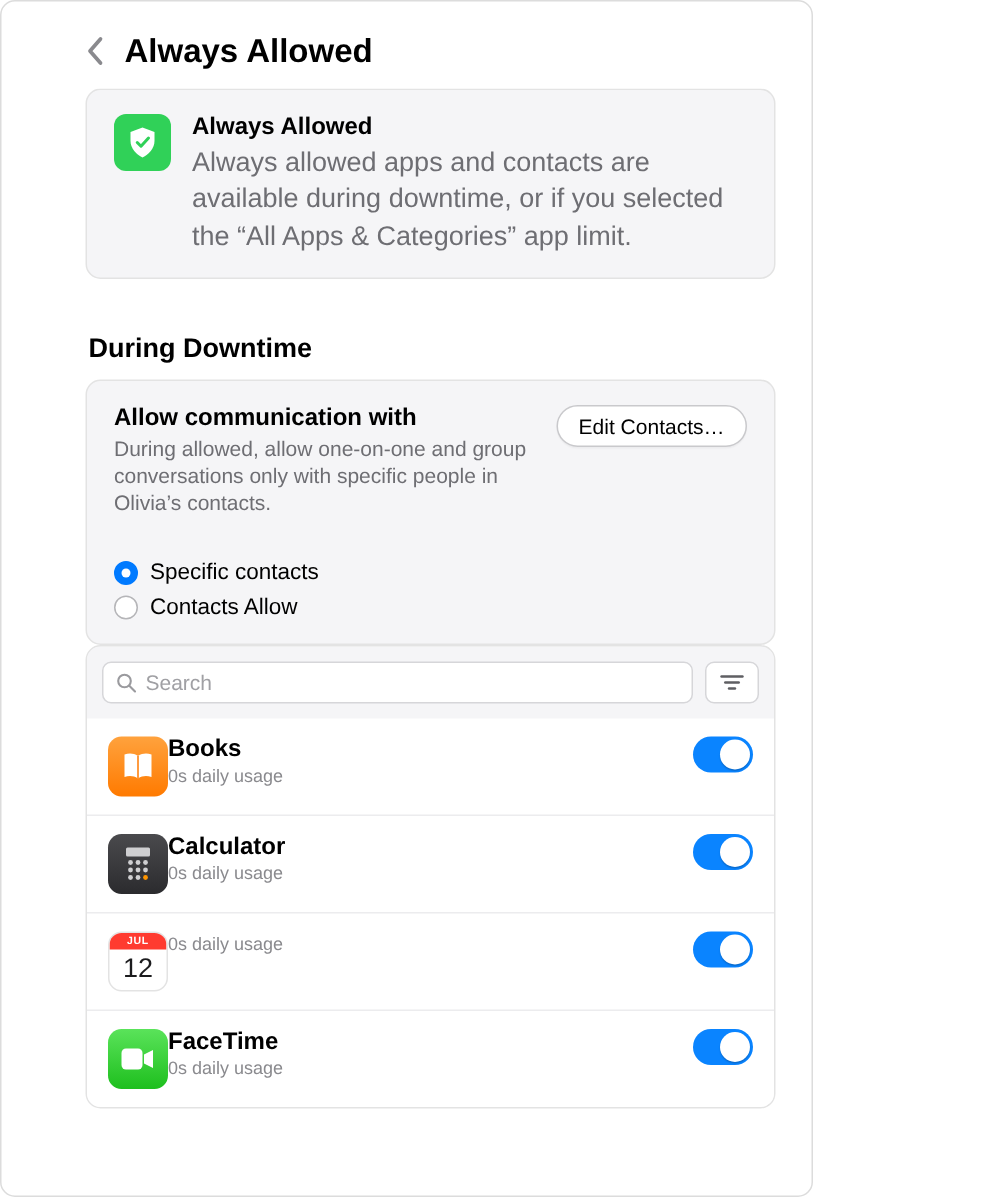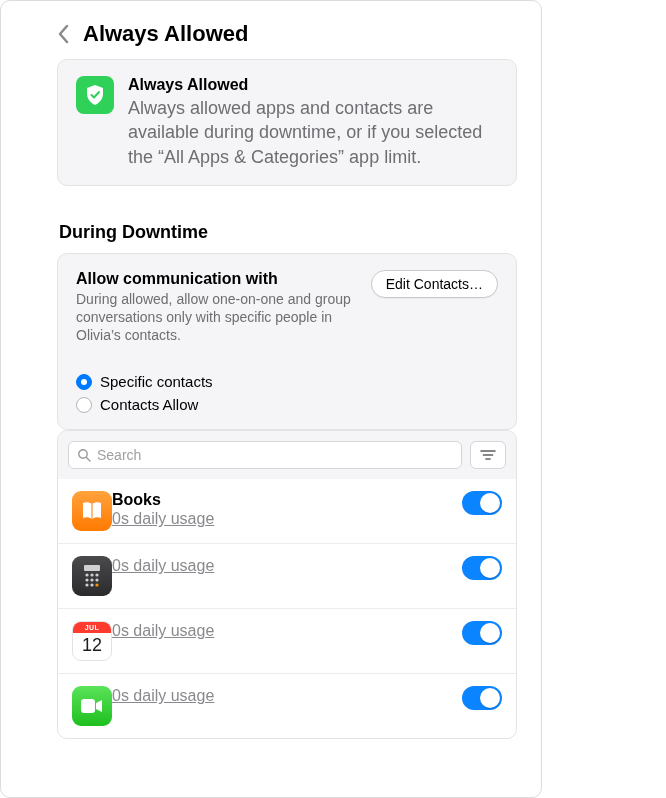--- a/index.html
+++ b/index.html
@@ -110,21 +110,21 @@
   .app-row:last-child { border-bottom: 0; }
   .app-icon {
     width: 40px; height: 40px; border-radius: 9px;
     display: flex; align-items: center; justify-content: center;
     flex: 0 0 40px;
     position: relative;
     overflow: hidden;
   }
   .app-info { flex: 1; }
   .app-name { font-size: 16px; font-weight: 600; }
-  .app-sub { font-size: 16px; color: #8a8a8e; margin-top: 1px; text-decoration: underline; }
+  .app-sub { font-size: 12px; color: #8a8a8e; margin-top: 1px; }
   .switch {
     width: 40px; height: 24px; border-radius: 12px;
     background: #0a84ff; position: relative;
     flex: 0 0 40px;
   }
   .switch::after {
     content: ""; position: absolute; width: 20px; height: 20px;
     background: #fff; border-radius: 50%; top: 2px; right: 2px;
     box-shadow: 0 1px 1px rgba(0,0,0,0.2);
   }
@@ -232,20 +232,21 @@
                 <circle cx="7" cy="18" r="1.6"></circle>
                   <circle cx="12" cy="18" r="1.6"></circle>
                   <circle cx="17" cy="18" r="1.6"></circle>
                 <circle cx="7" cy="23" r="1.6"></circle>
                   <circle cx="12" cy="23" r="1.6"></circle>
               </g>
               <circle cx="17" cy="23" r="1.6" fill="#ff9500"></circle>
             </svg>
           </div>
           <div class="app-info">
+            <div class="app-name">Calculator</div>
             <div class="app-sub">0s daily usage</div>
           </div>
           <div class="switch"></div>
         </div>
 
         <div class="app-row">
           <div class="app-icon icon-calendar">
             <div class="bar">JUL</div>
             <div class="num">12</div>
           </div>
@@ -256,20 +257,21 @@
         </div>
 
         <div class="app-row">
           <div class="app-icon icon-facetime">
             <svg width="26" height="18" viewBox="0 0 26 18">
                 <rect x="2" y="2" width="14" height="14" rx="3" fill="#fff"></rect>
                 <path d="M17 6 L23 3 V15 L17 12 Z" fill="#fff"></path>
               </svg>
           </div>
           <div class="app-info">
+            <div class="app-name">FaceTime</div>
             <div class="app-sub">0s daily usage</div>
           </div>
           <div class="switch"></div>
         </div>
       </div>
     </div>
   </div>
 </div>
 
 </body></html>

